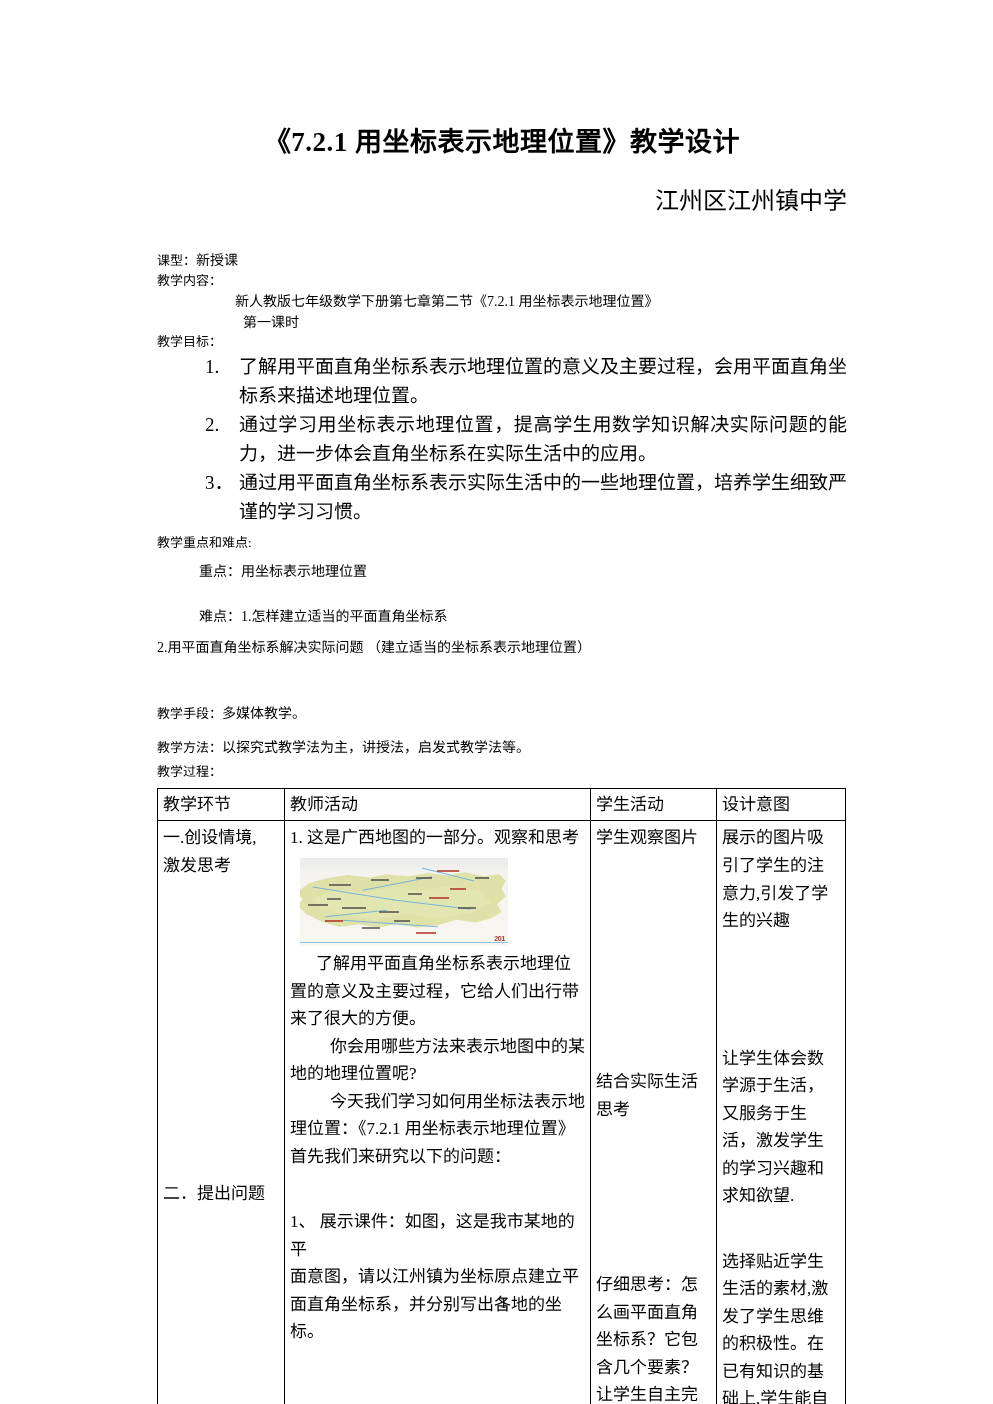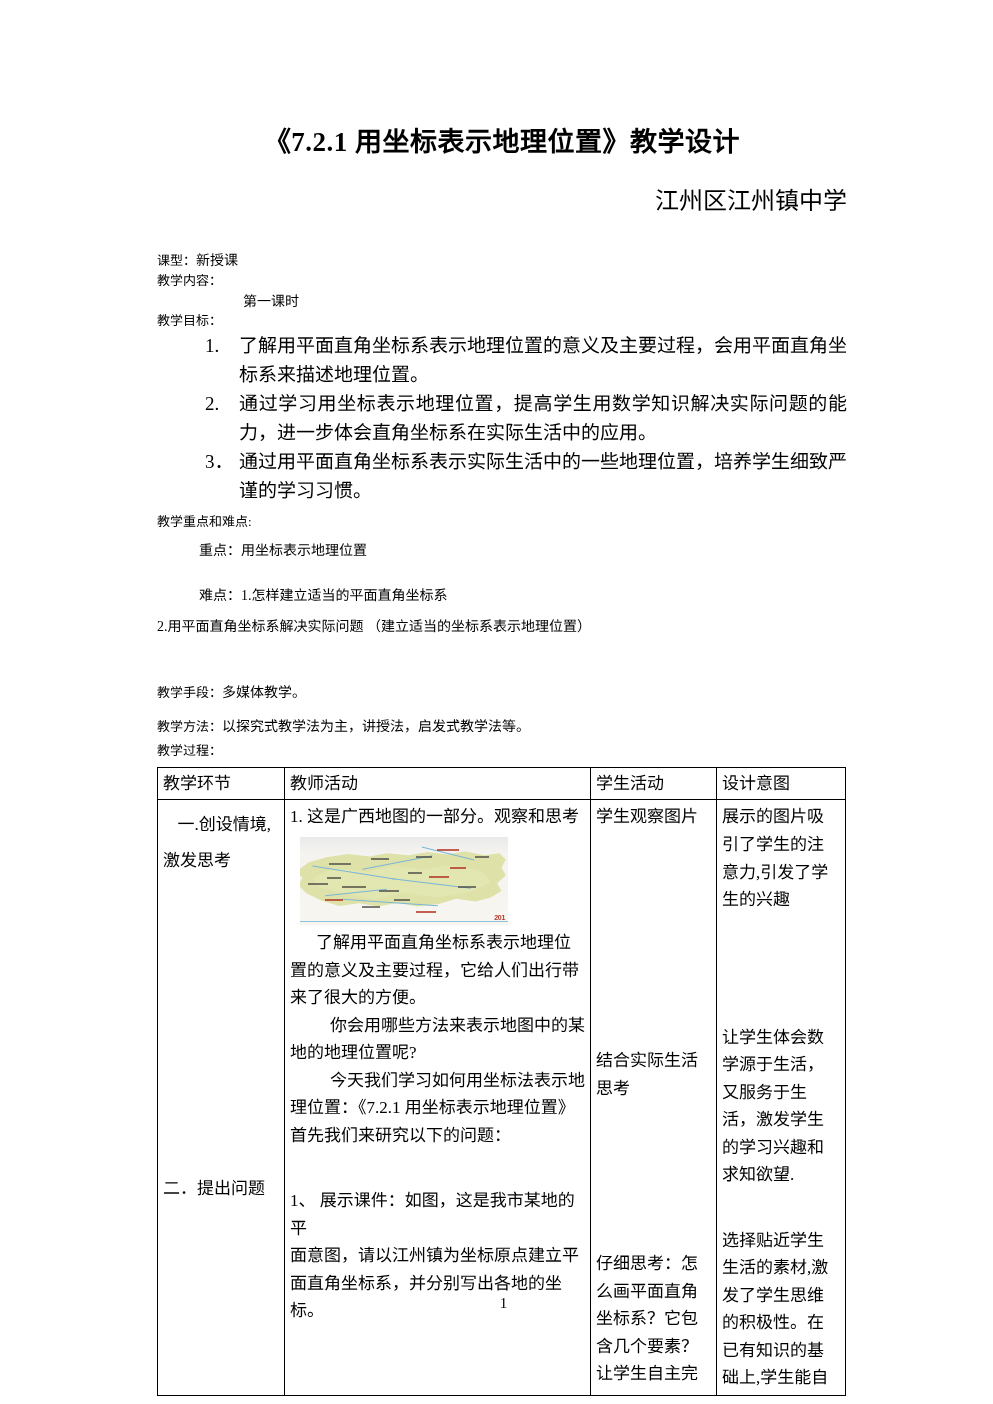--- a/index.html
+++ b/index.html
@@ -116,21 +116,21 @@
 
   .cell-inner { position: relative; }
   .seg { margin: 0; }
   .seg.ind { text-indent: 26px; }
   .seg-gap-1 { height: 16px; }
   .seg-gap-2 { height: 38px; }
   .seg-gap-4 { height: 84px; }
   .seg-gap-5 { height: 110px; }
   .seg-gap-6 { height: 132px; }
 
-  .stage-a { margin: 8px; text-align: right; }
+  .stage-a { margin: 0; }
   .stage-b { margin-top: 300px; }
 
   
   .map-fig {
     width: 208px;
     height: 88px;
     margin: 6px 0 4px 10px;
     position: relative;
     overflow: hidden;
     background: #f2f1ec;
@@ -217,20 +217,21 @@
     <h1 class="doc-title">《7.2.1 用坐标表示地理位置》教学设计</h1>
     <div class="doc-subtitle">江州区江州镇中学</div>
 
     <div class="gap-md"></div>
 
     <div class="row-line">
       <span class="lbl">课型：</span><span class="plain">新授课</span>
     </div>
 
     <div class="lbl">教学内容：</div>
+    <div class="plain indent-1">新人教版七年级数学下册第七章第二节《7.2.1 用坐标表示地理位置》</div>
     <div class="plain indent-3">第一课时</div>
 
     <div class="lbl">教学目标：</div>
 
     <div class="goal">
       <span class="num">1.</span>
       <span class="txt">了解用平面直角坐标系表示地理位置的意义及主要过程，会用平面直角坐标系来描述地理位置。</span>
     </div>
     <div class="goal">
       <span class="num">2.</span>

